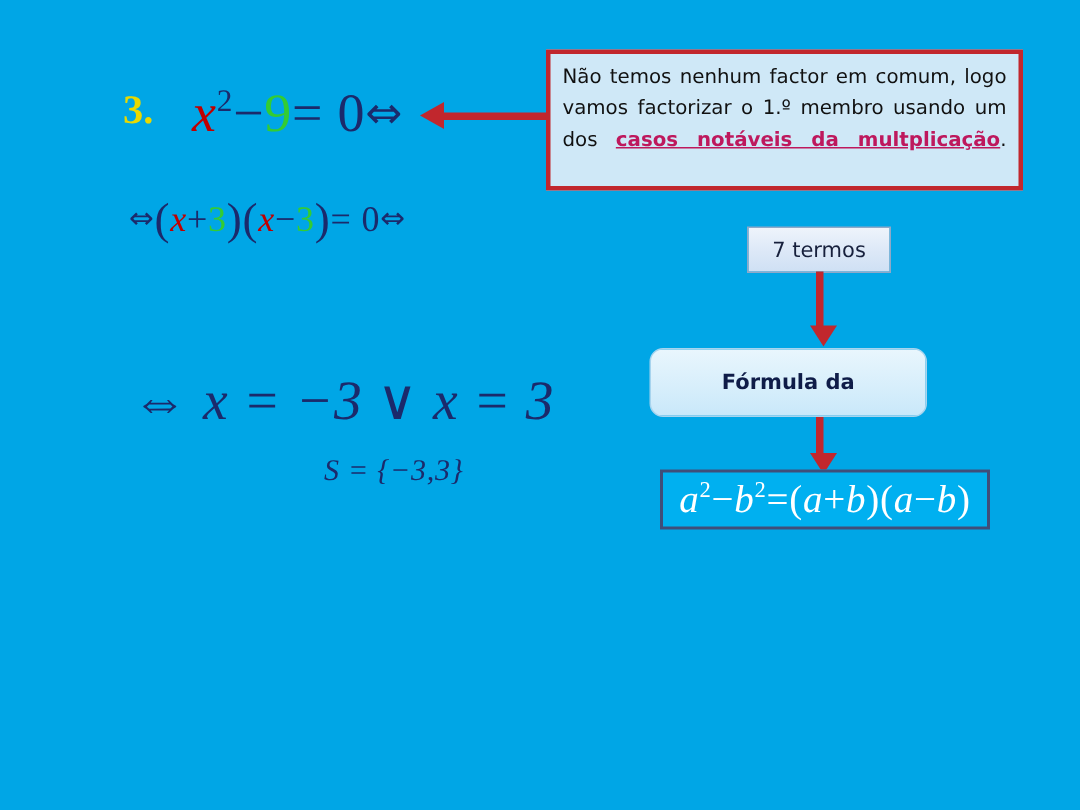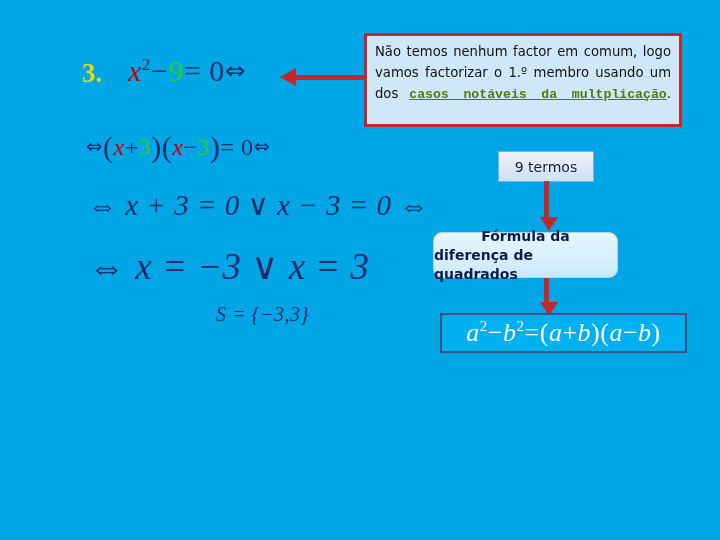--- a/index.html
+++ b/index.html
@@ -67,21 +67,21 @@
     position: absolute;
     left: 82px;
     top: 58px;
     font-family: "Liberation Serif", "DejaVu Serif", serif;
     font-weight: bold;
     font-size: 27px;
     color: #e8d900;
   }
 
   
-  #eq1 { left: 128px; top: 54px;  font-size: 30px; }
+  #eq1 { left: 128px; top: 54px;  font-size: 36px; }
   #eq2 { left: 86px;  top: 128px; font-size: 24px; }
   #eq3 { left: 88px;  top: 188px; font-size: 29px; }
   #eq4 { left: 88px;  top: 245px; font-size: 37px; }
   #eq5 { left: 216px; top: 303px; font-size: 20px; }
 
   
   #callout-box {
     position: absolute;
     left: 364px;
     top: 33px;
@@ -95,24 +95,23 @@
   #callout-text {
     font-family: "DejaVu Sans", "Liberation Sans", sans-serif;
     font-size: 13.2px;
     line-height: 21px;
     color: #111111;
     text-align: justify;
     text-align-last: justify;
     margin: 0;
   }
   #callout-text .hl {
-    color: #4d7c0f;
+    color: #be185d;
     font-weight: bold;
     text-decoration: underline;
-    font-family: Liberation Mono, monospace;
   }
   #callout-text .tail { color: #111111; font-weight: normal; }
 
   
   .arrow-h-line {
     position: absolute;
     height: 5px;
     background: #c1272d;
   }
   .arrow-h-head {
@@ -184,21 +183,21 @@
     font-size: 14px;
     font-weight: bold;
     color: #0f1c48;
     line-height: 19px;
   }
 
   #formula-box {
     position: absolute;
     left: 440px;
     top: 313px;
-    width: 247px;
+    width: 220px;
     height: 40px;
     box-sizing: border-box;
     border: 2px solid #3f4e7a;
     background: #00b0f0;
     display: flex;
     align-items: center;
     justify-content: center;
   }
   #formula-math {
     position: static;
@@ -227,43 +226,41 @@
   <div id="item-number">3.</div>
 
   <div class="math" id="eq1">
     <span class="var red">x</span><sup class="navy">2</sup><span class="op navy">−</span><span class="num green">9</span><span class="eq navy">= 0</span><span class="iff navy">⇔</span>
   </div>
 
   <div class="math" id="eq2">
     <span class="iff navy">⇔</span><span class="bigparen navy">(</span><span class="var red">x</span><span class="op navy">+</span><span class="num green">3</span><span class="bigparen navy">)</span><span class="bigparen navy">(</span><span class="var red">x</span><span class="op navy">−</span><span class="num green">3</span><span class="bigparen navy">)</span><span class="eq navy">= 0</span><span class="iff navy">⇔</span>
   </div>
 
-  <div class="math navy" id="eq3">⇔ x + 3 = 0 ∨ x − 3 = 0 ⇔</div>
 
   <div class="math navy" id="eq4">⇔ x = −3 ∨ x = 3</div>
 
   <div class="math navy" id="eq5">S = {−3,3}</div>
 
   <div class="arrow-h-line" id="arrow-left-line"></div>
   <div class="arrow-h-head" id="arrow-left-head"></div>
 
   <div id="callout-box">
     <p id="callout-text"><span>Não temos nenhum factor em comum, logo vamos factorizar o 1.º membro usando um dos </span><span class="hl">casos notáveis da multplicação</span><span class="tail">.</span></p>
   </div>
 
   <div id="terms-box">
-    <span id="terms-label">9 termos</span>
+    <span id="terms-label">7 termos</span>
   </div>
 
   <div class="arrow-v-line" id="arrow-down1-line"></div>
   <div class="arrow-v-head" id="arrow-down1-head"></div>
 
   <div id="formula-title-box">
     <span class="formula-title-line">Fórmula da</span>
-    <span class="formula-title-line">diferença de quadrados</span>
   </div>
 
   <div class="arrow-v-line" id="arrow-down2-line"></div>
   <div class="arrow-v-head" id="arrow-down2-head"></div>
 
   <div id="formula-box">
     <span id="formula-math"><span>a</span><sup>2</sup><span class="op">−</span><span>b</span><sup>2</sup><span class="eq">=</span><span class="paren">(</span><span>a</span><span class="op">+</span><span>b</span><span class="paren">)</span><span class="paren">(</span><span>a</span><span class="op">−</span><span>b</span><span class="paren">)</span></span>
   </div>
 
 </div>

